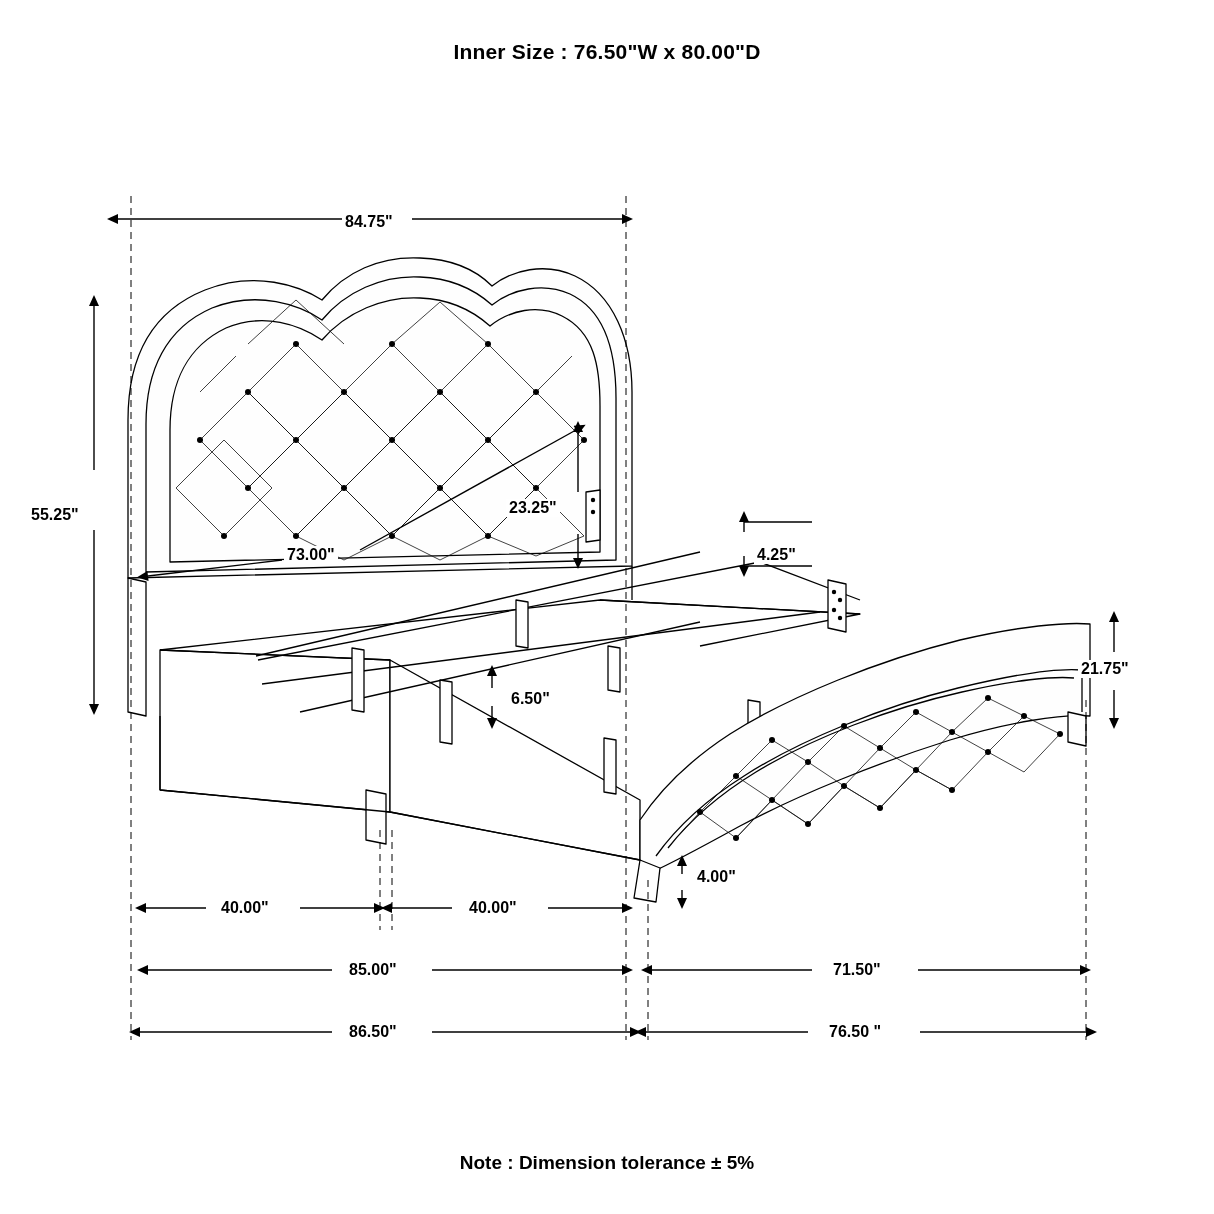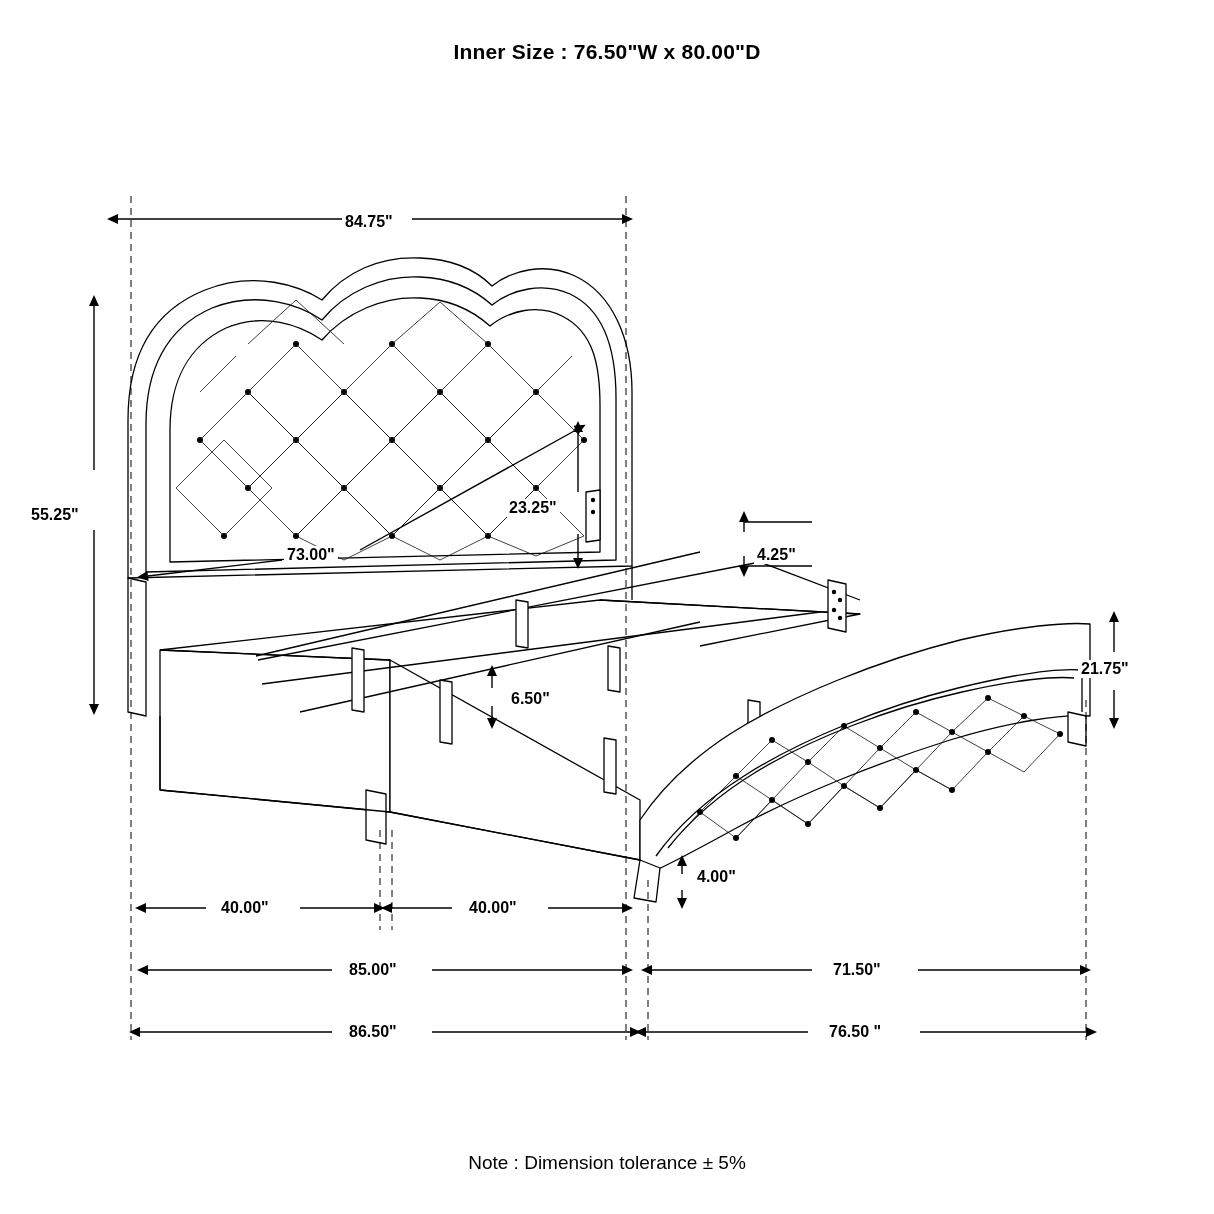--- a/index.html
+++ b/index.html
@@ -30,21 +30,21 @@
     font-weight: bold;
     letter-spacing: 0.2px;
   }
   .note {
     position: absolute;
     top: 1152px;
     left: 0;
     width: 1214px;
     text-align: center;
     font-size: 19px;
-    font-weight: normal;
+    font-weight: bold;
   }
   .drawing {
     position: absolute;
     top: 0;
     left: 0;
     width: 1214px;
     height: 1214px;
   }
   .dim-label {
     position: absolute;

